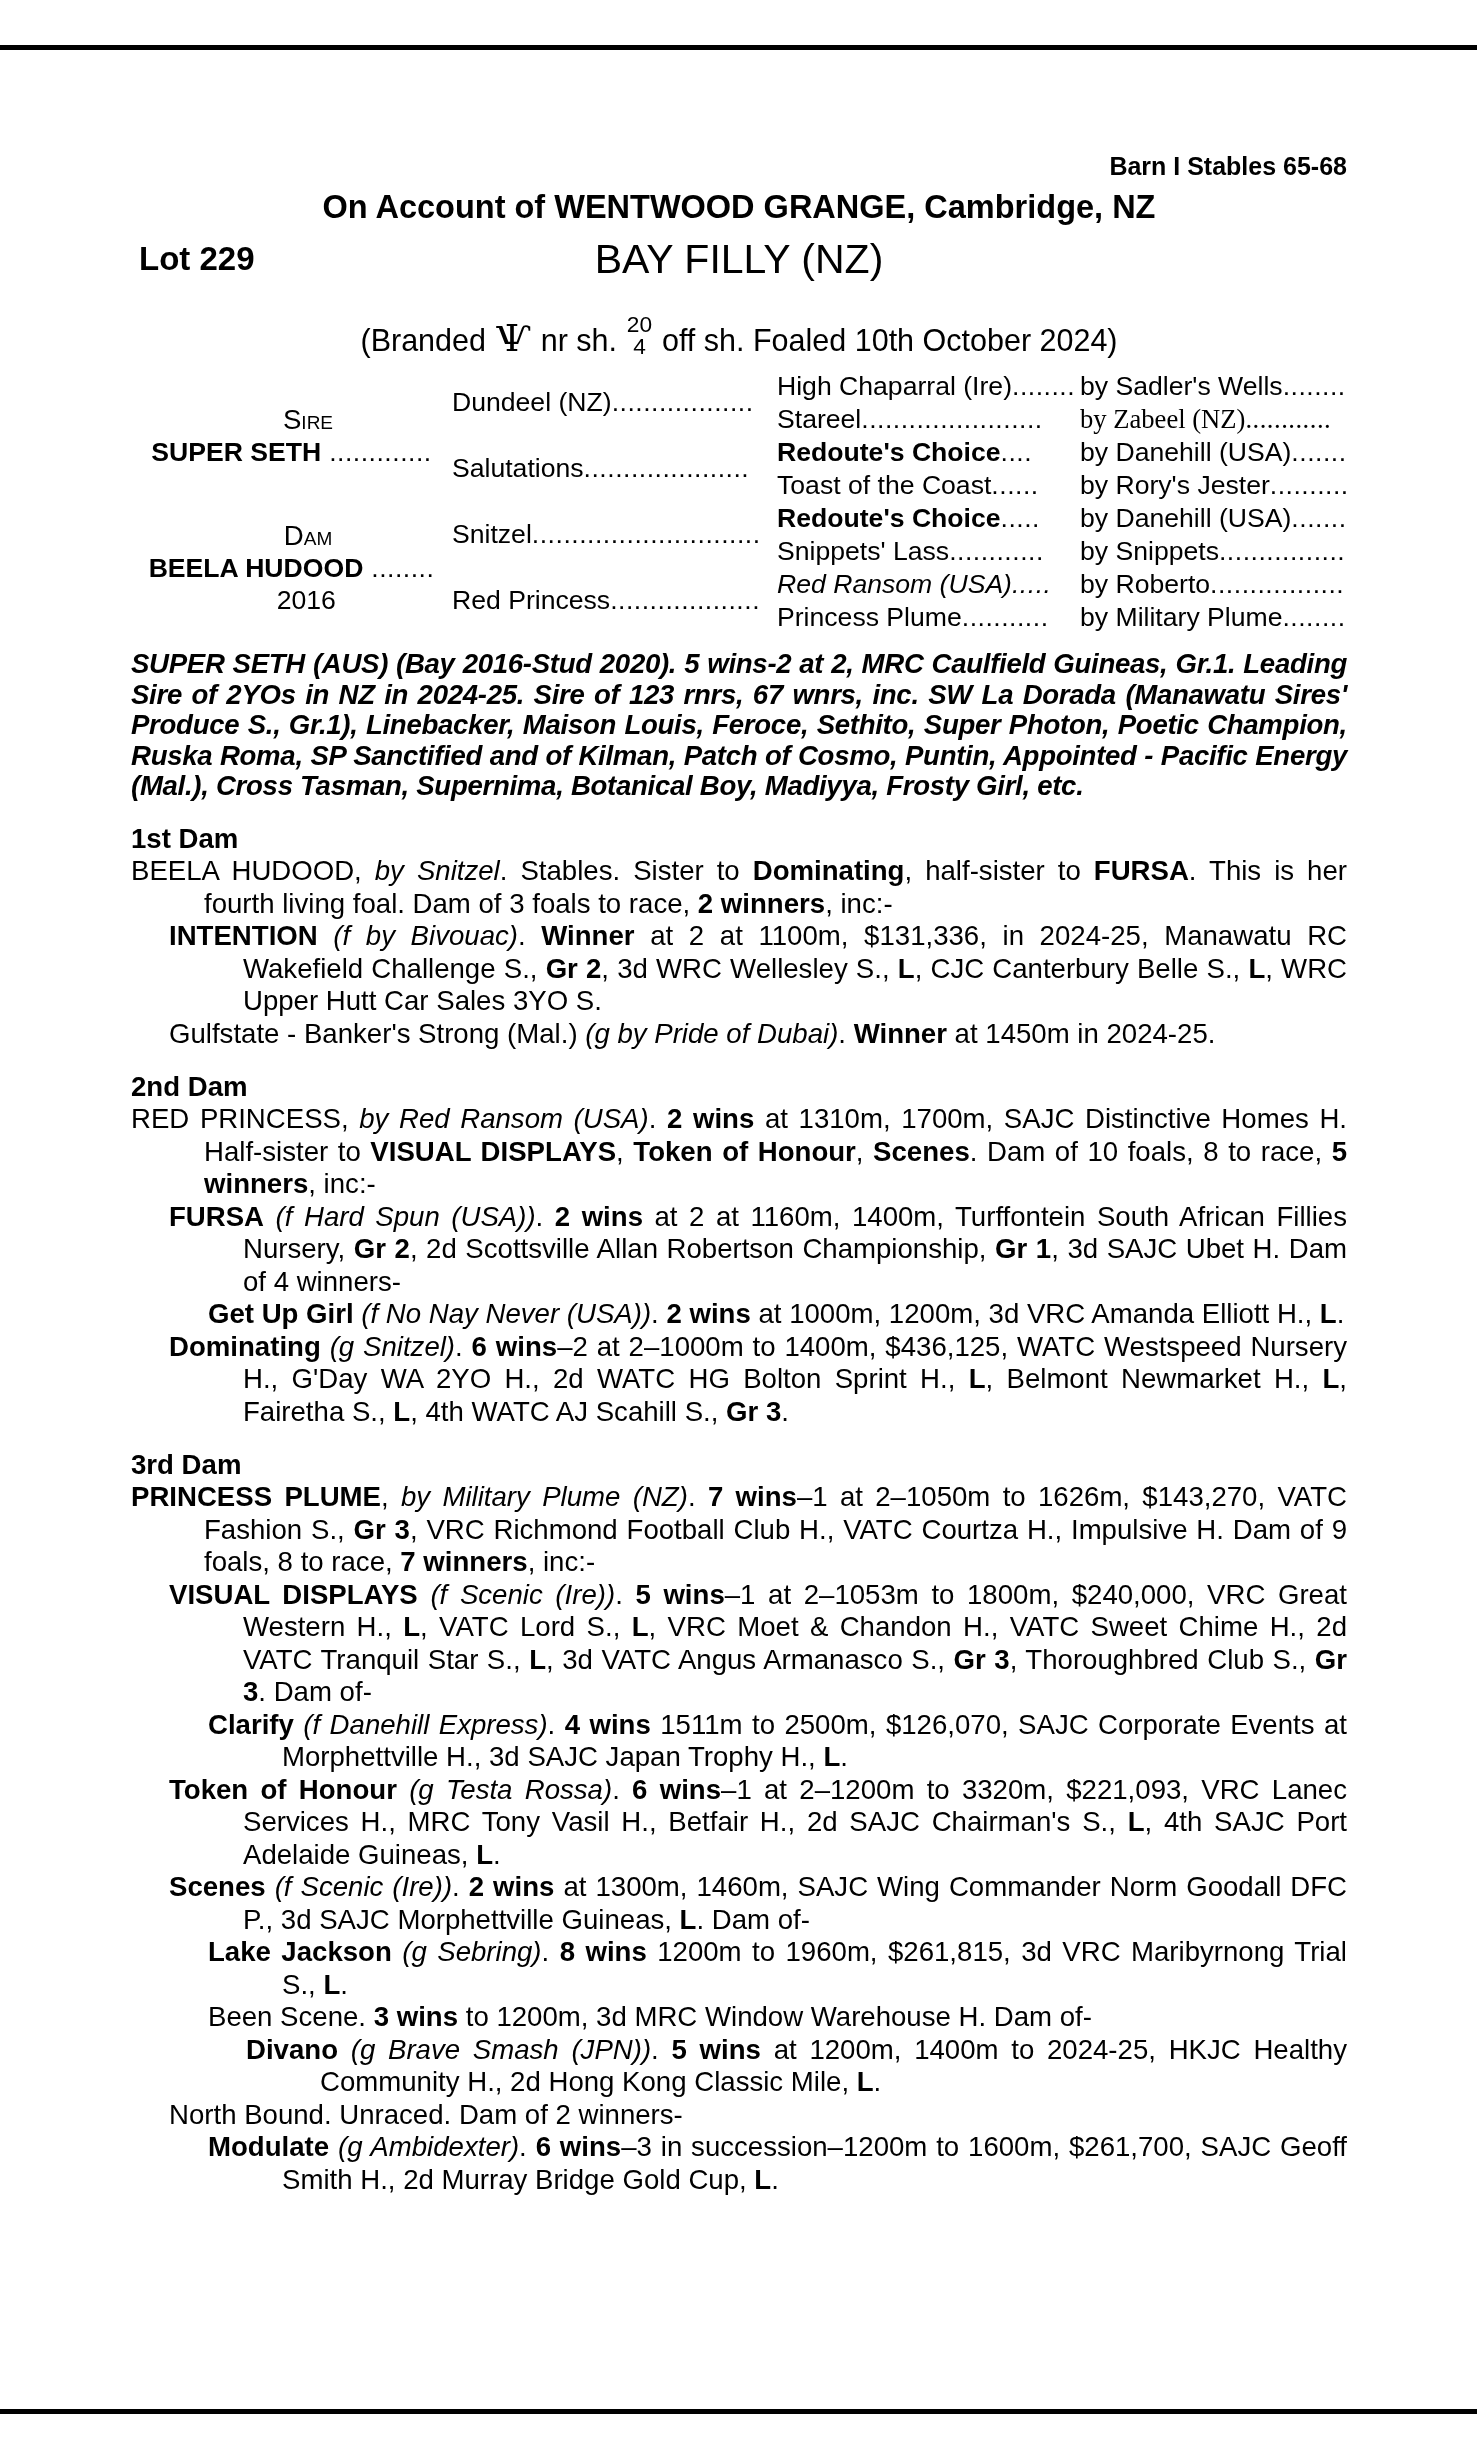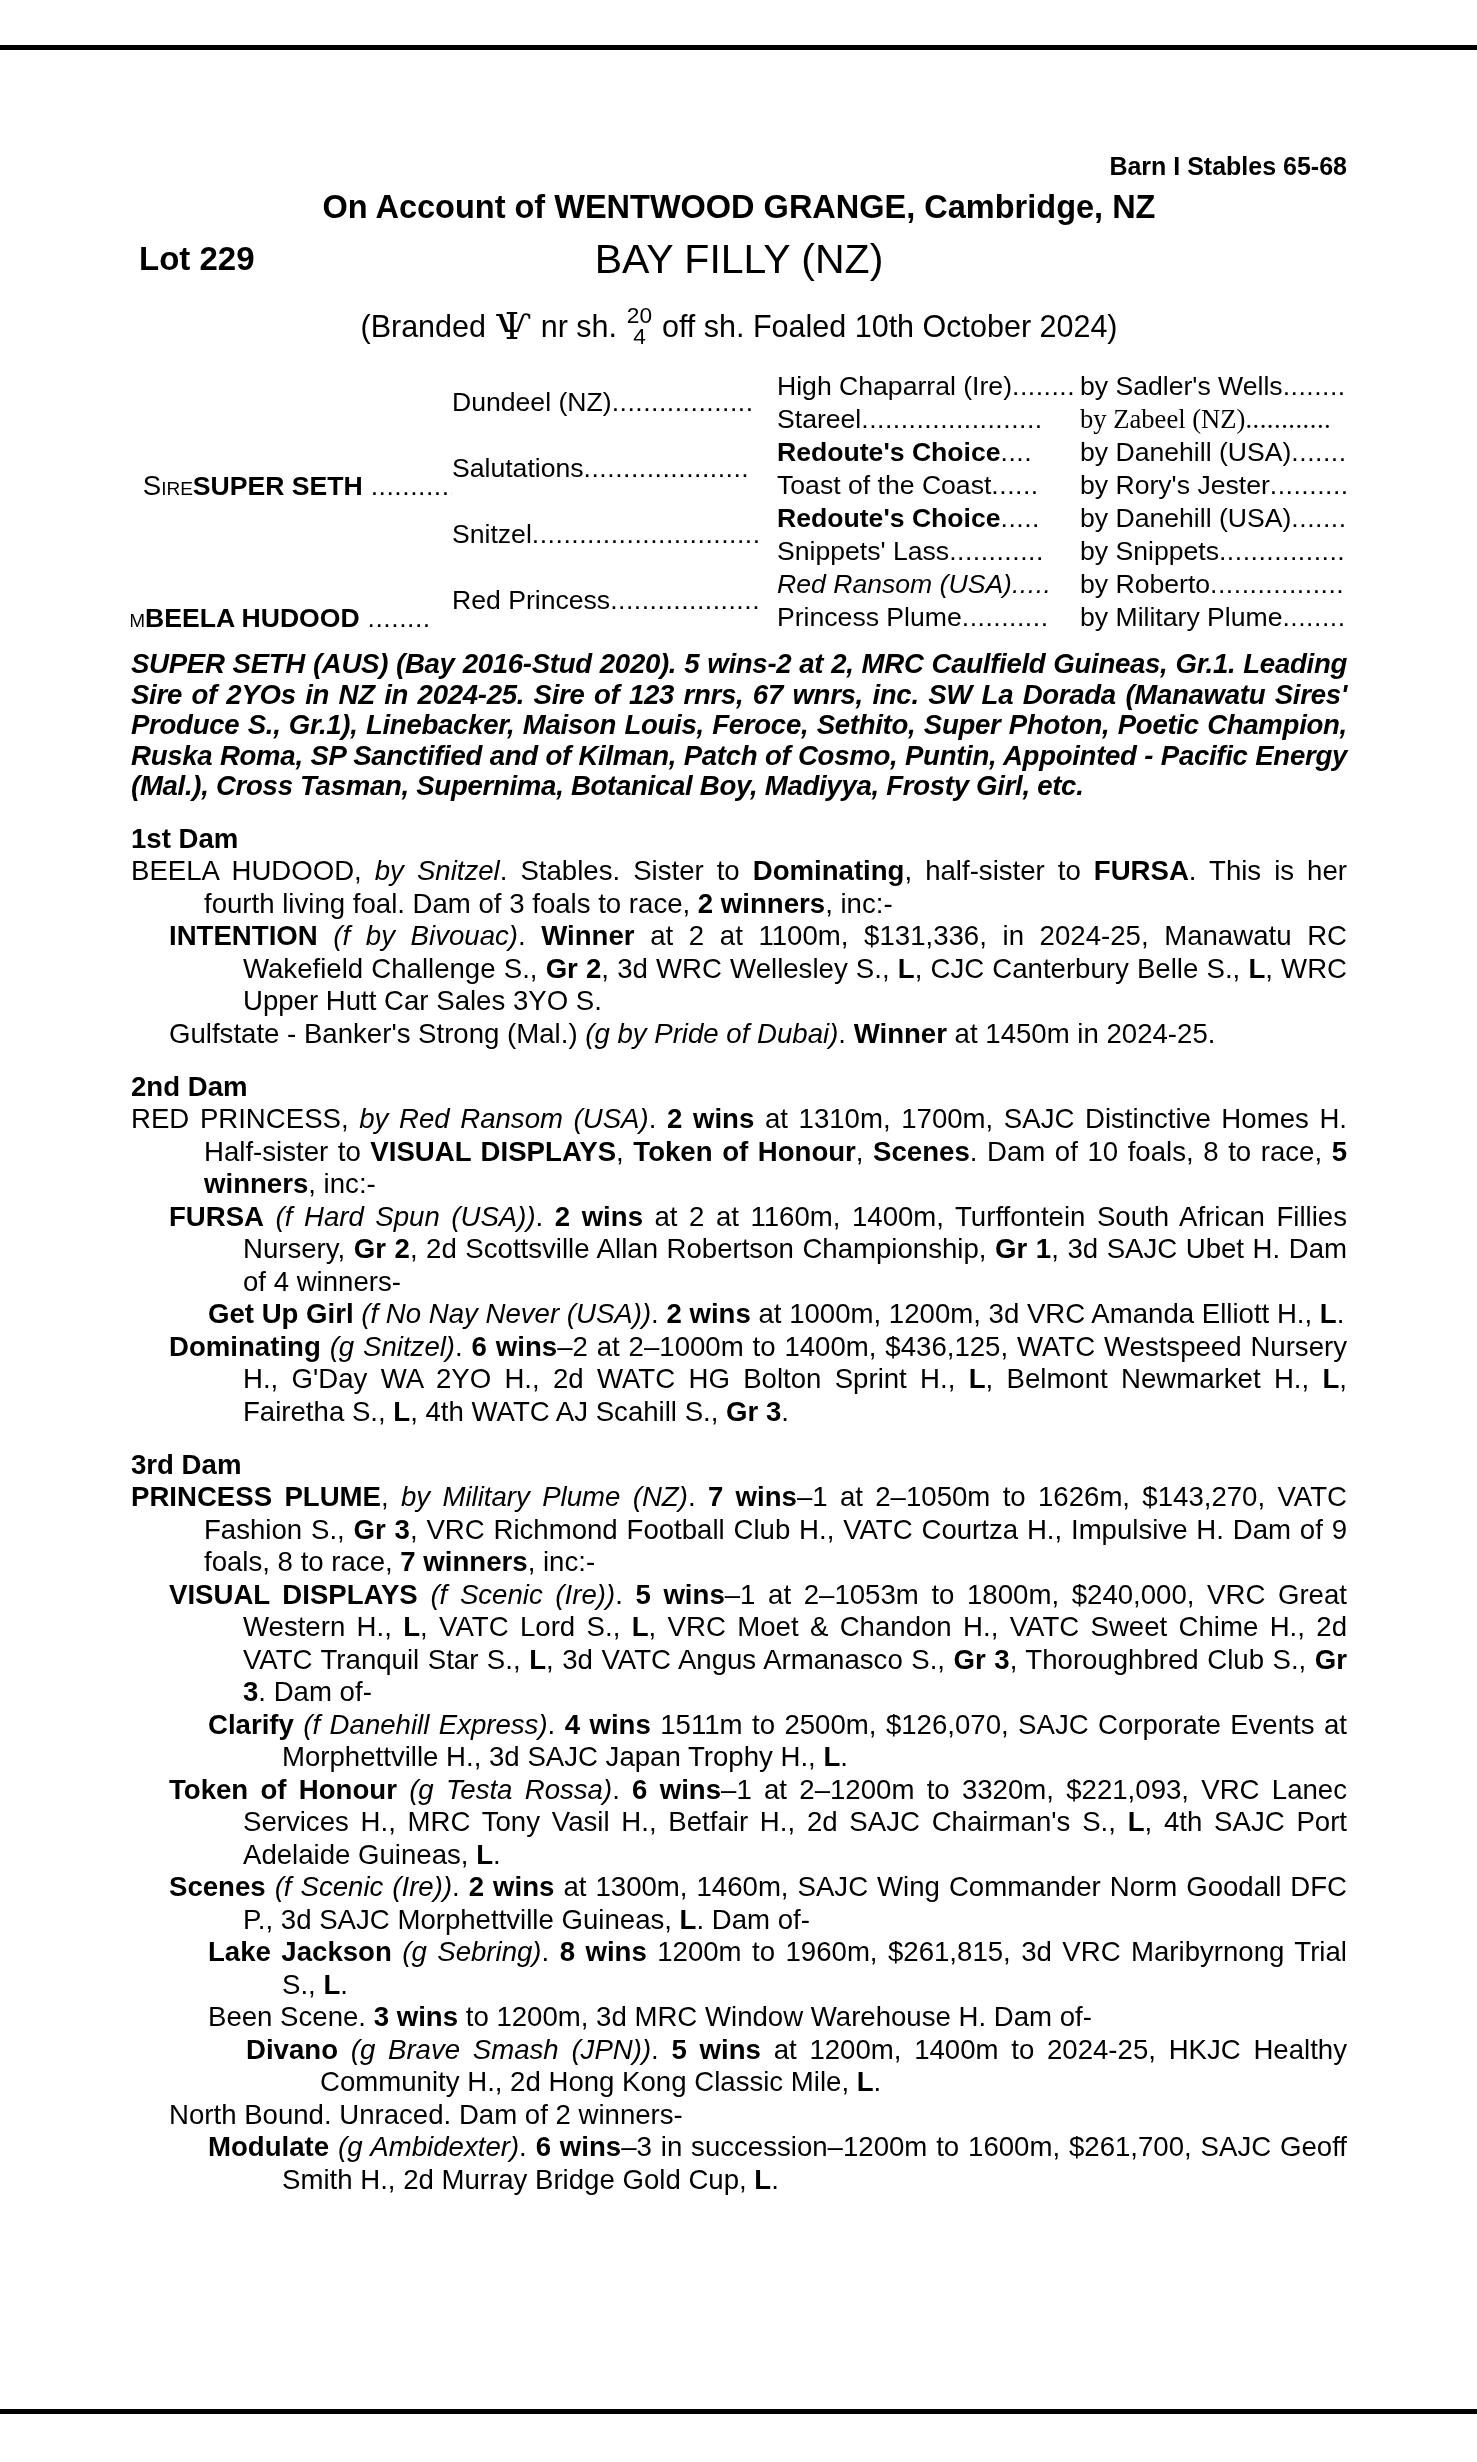--- a/index.html
+++ b/index.html
@@ -9,28 +9,28 @@
   .rule.top{top:45px;}
   .rule.bottom{top:2409px;}
   .content{position:absolute;left:131px;top:146px;width:1216px;}
   .b{font-weight:bold;}
   .i{font-style:italic;}
   .barn{text-align:right;font-weight:bold;font-size:25px;line-height:41px;}
   .account{text-align:center;font-weight:bold;font-size:32.5px;line-height:41px;}
   .titlerow{position:relative;height:55px;margin-top:3.9px;}
   .lot{position:absolute;left:8px;top:7.9px;font-size:33px;font-weight:bold;}
   .title{text-align:center;font-size:41px;font-weight:normal;line-height:55px;}
-  .brandline{display:flex;justify-content:center;align-items:center;gap:9.9px;font-size:30.5px;margin-top:7.9px;height:63px;}
+  .brandline{display:flex;justify-content:center;align-items:flex-end;gap:9.9px;font-size:30.5px;margin-top:7.9px;height:63px;}
   .brandmark{font-size:37px;font-family:"DejaVu Serif",serif;line-height:39px;}
   .yrstack{display:flex;flex-direction:column;align-items:center;font-size:22.7px;line-height:21.7px;}
   
   .pedigree{display:grid;grid-template-columns:321px 325px 303px 266px;grid-auto-rows:33px;
             font-size:26.6px;margin-top:11.8px;}
   .pc{display:flex;align-items:center;white-space:nowrap;overflow:hidden;}
-  .pcol1{flex-direction:row;align-items:flex-end;justify-content:center;row-gap:1px;}
+  .pcol1{flex-direction:column;align-items:center;justify-content:center;row-gap:1px;}
   .lab{font-variant:small-caps;padding-left:33px;font-size:27.6px;}
   .yr{padding-left:29.6px;}
   .dots{letter-spacing:0.5px;}
   
   .blurb{margin-top:15.8px;font-size:27.6px;line-height:30.5px;letter-spacing:-0.3px;
          text-align:justify;text-align-last:left;}
   
   .damtext{margin-top:11.8px;font-size:27.6px;line-height:32.5px;}
   .section{margin-top:20.7px;}
   .h{font-weight:bold;}

